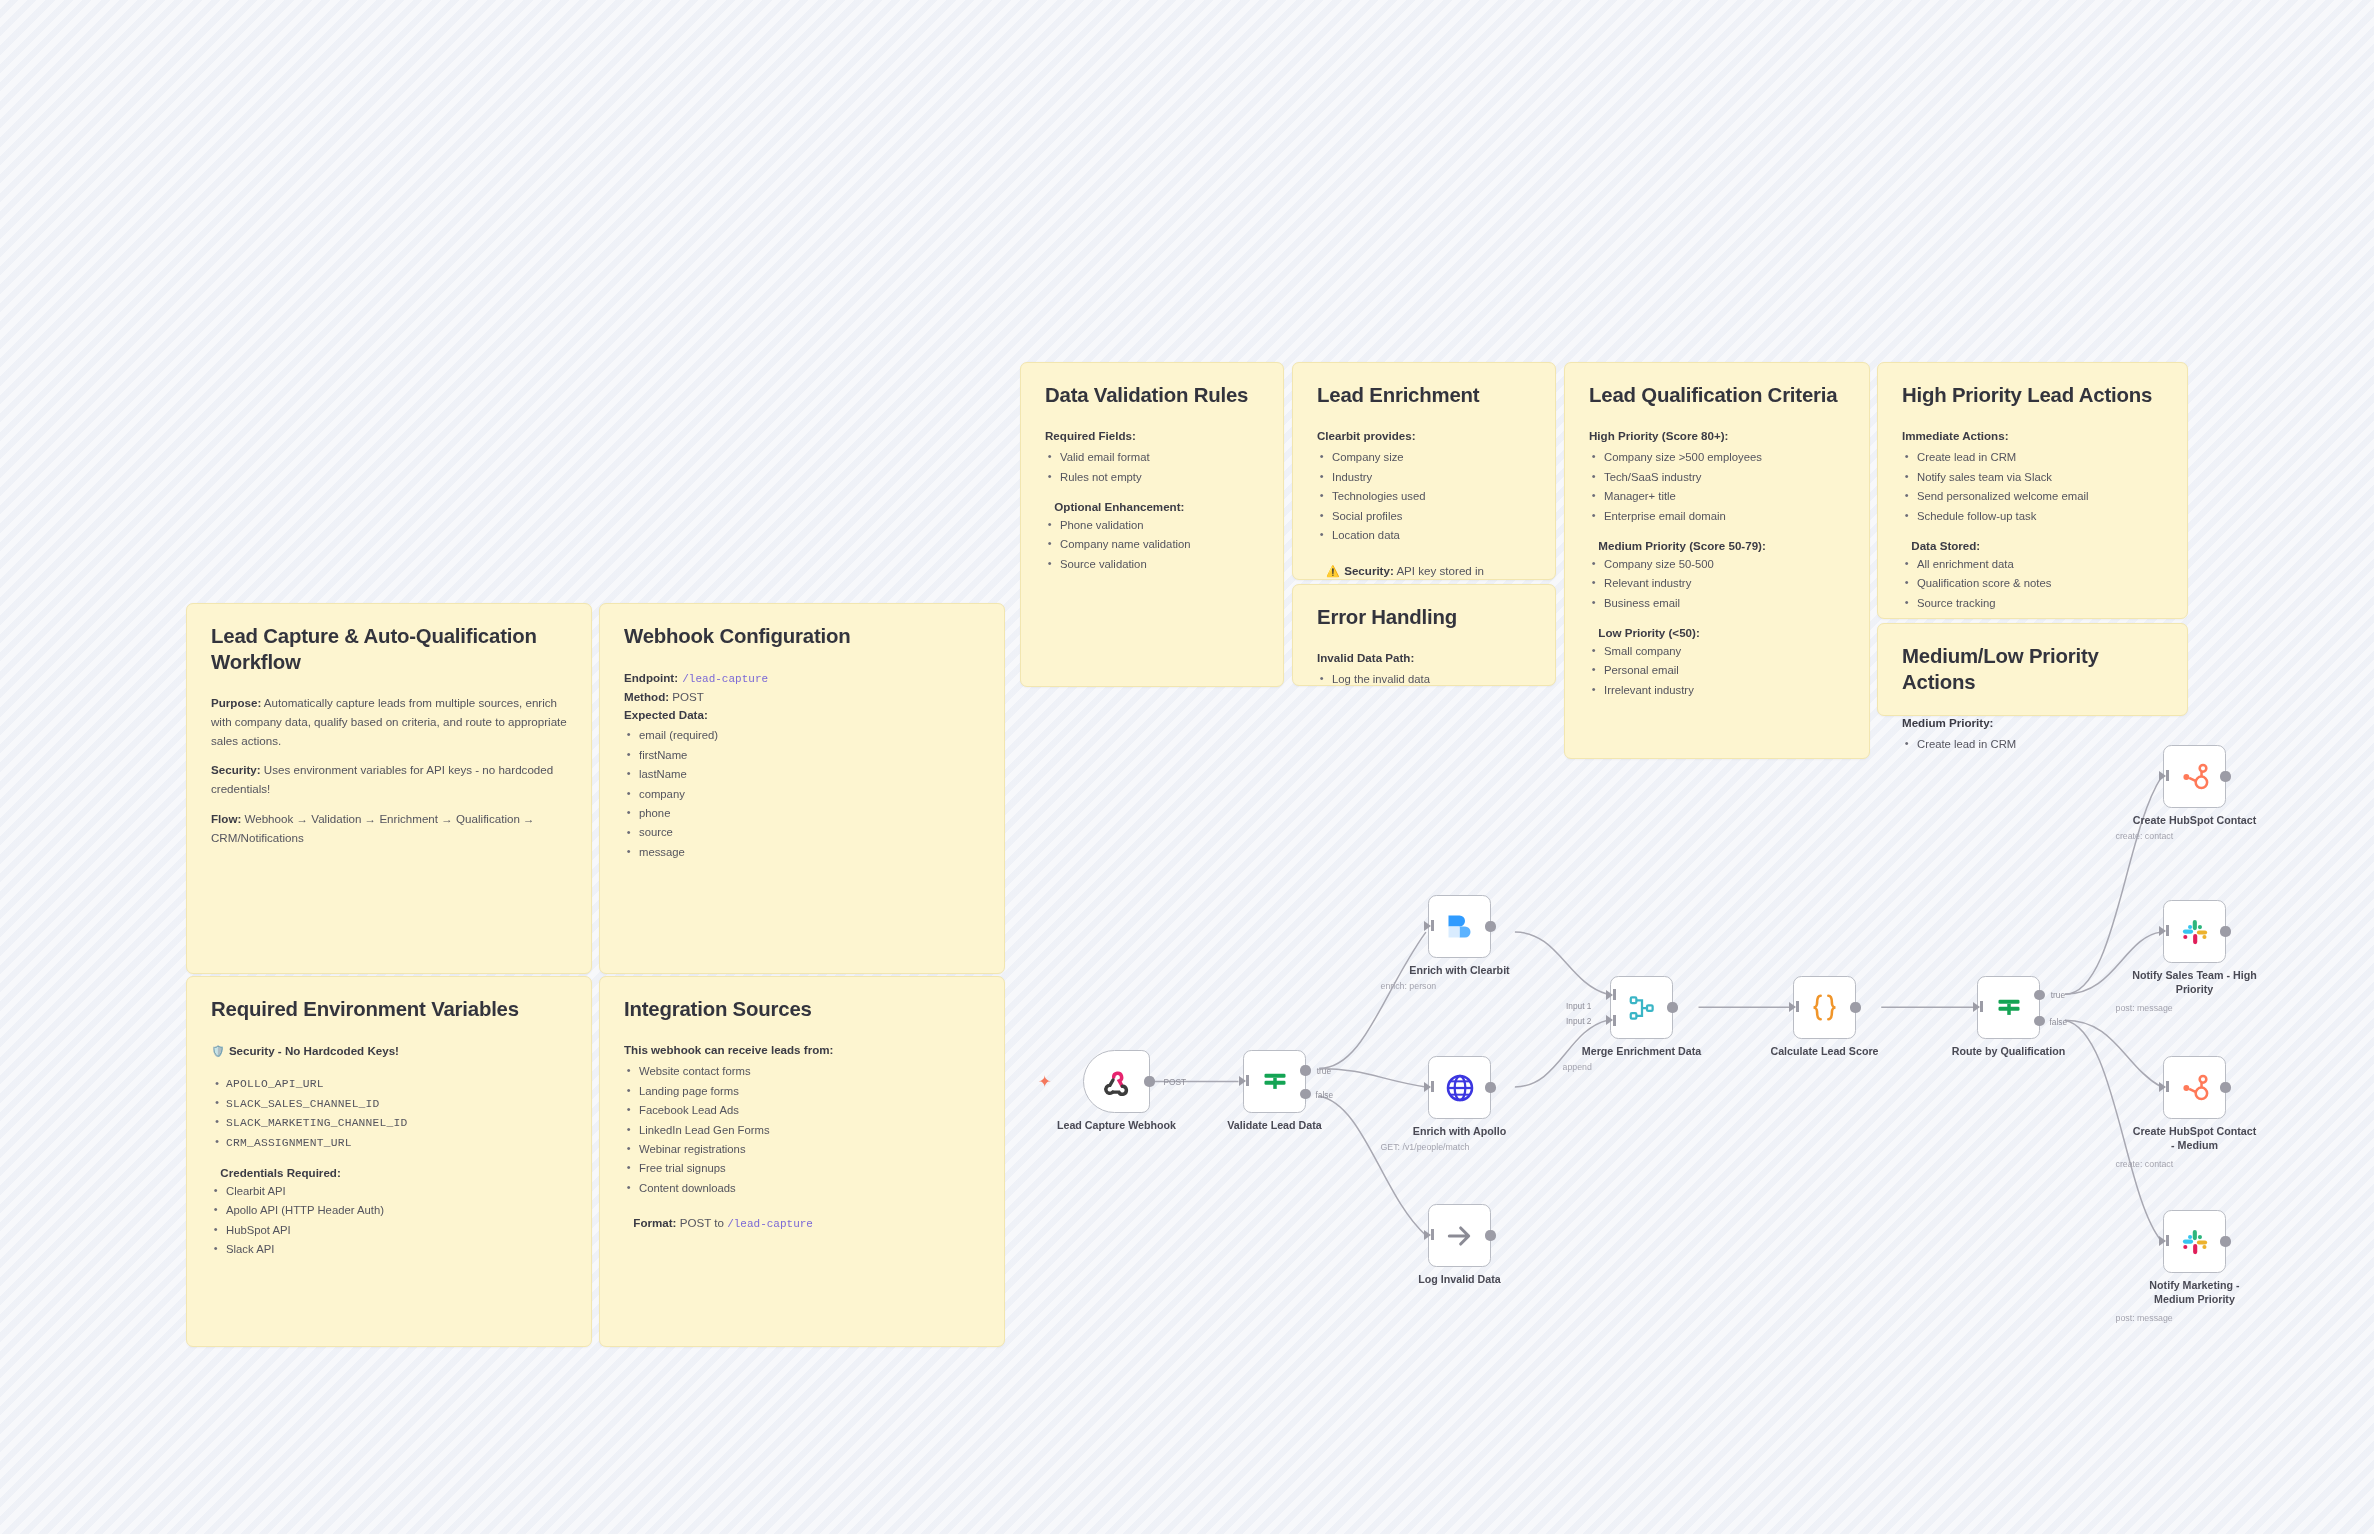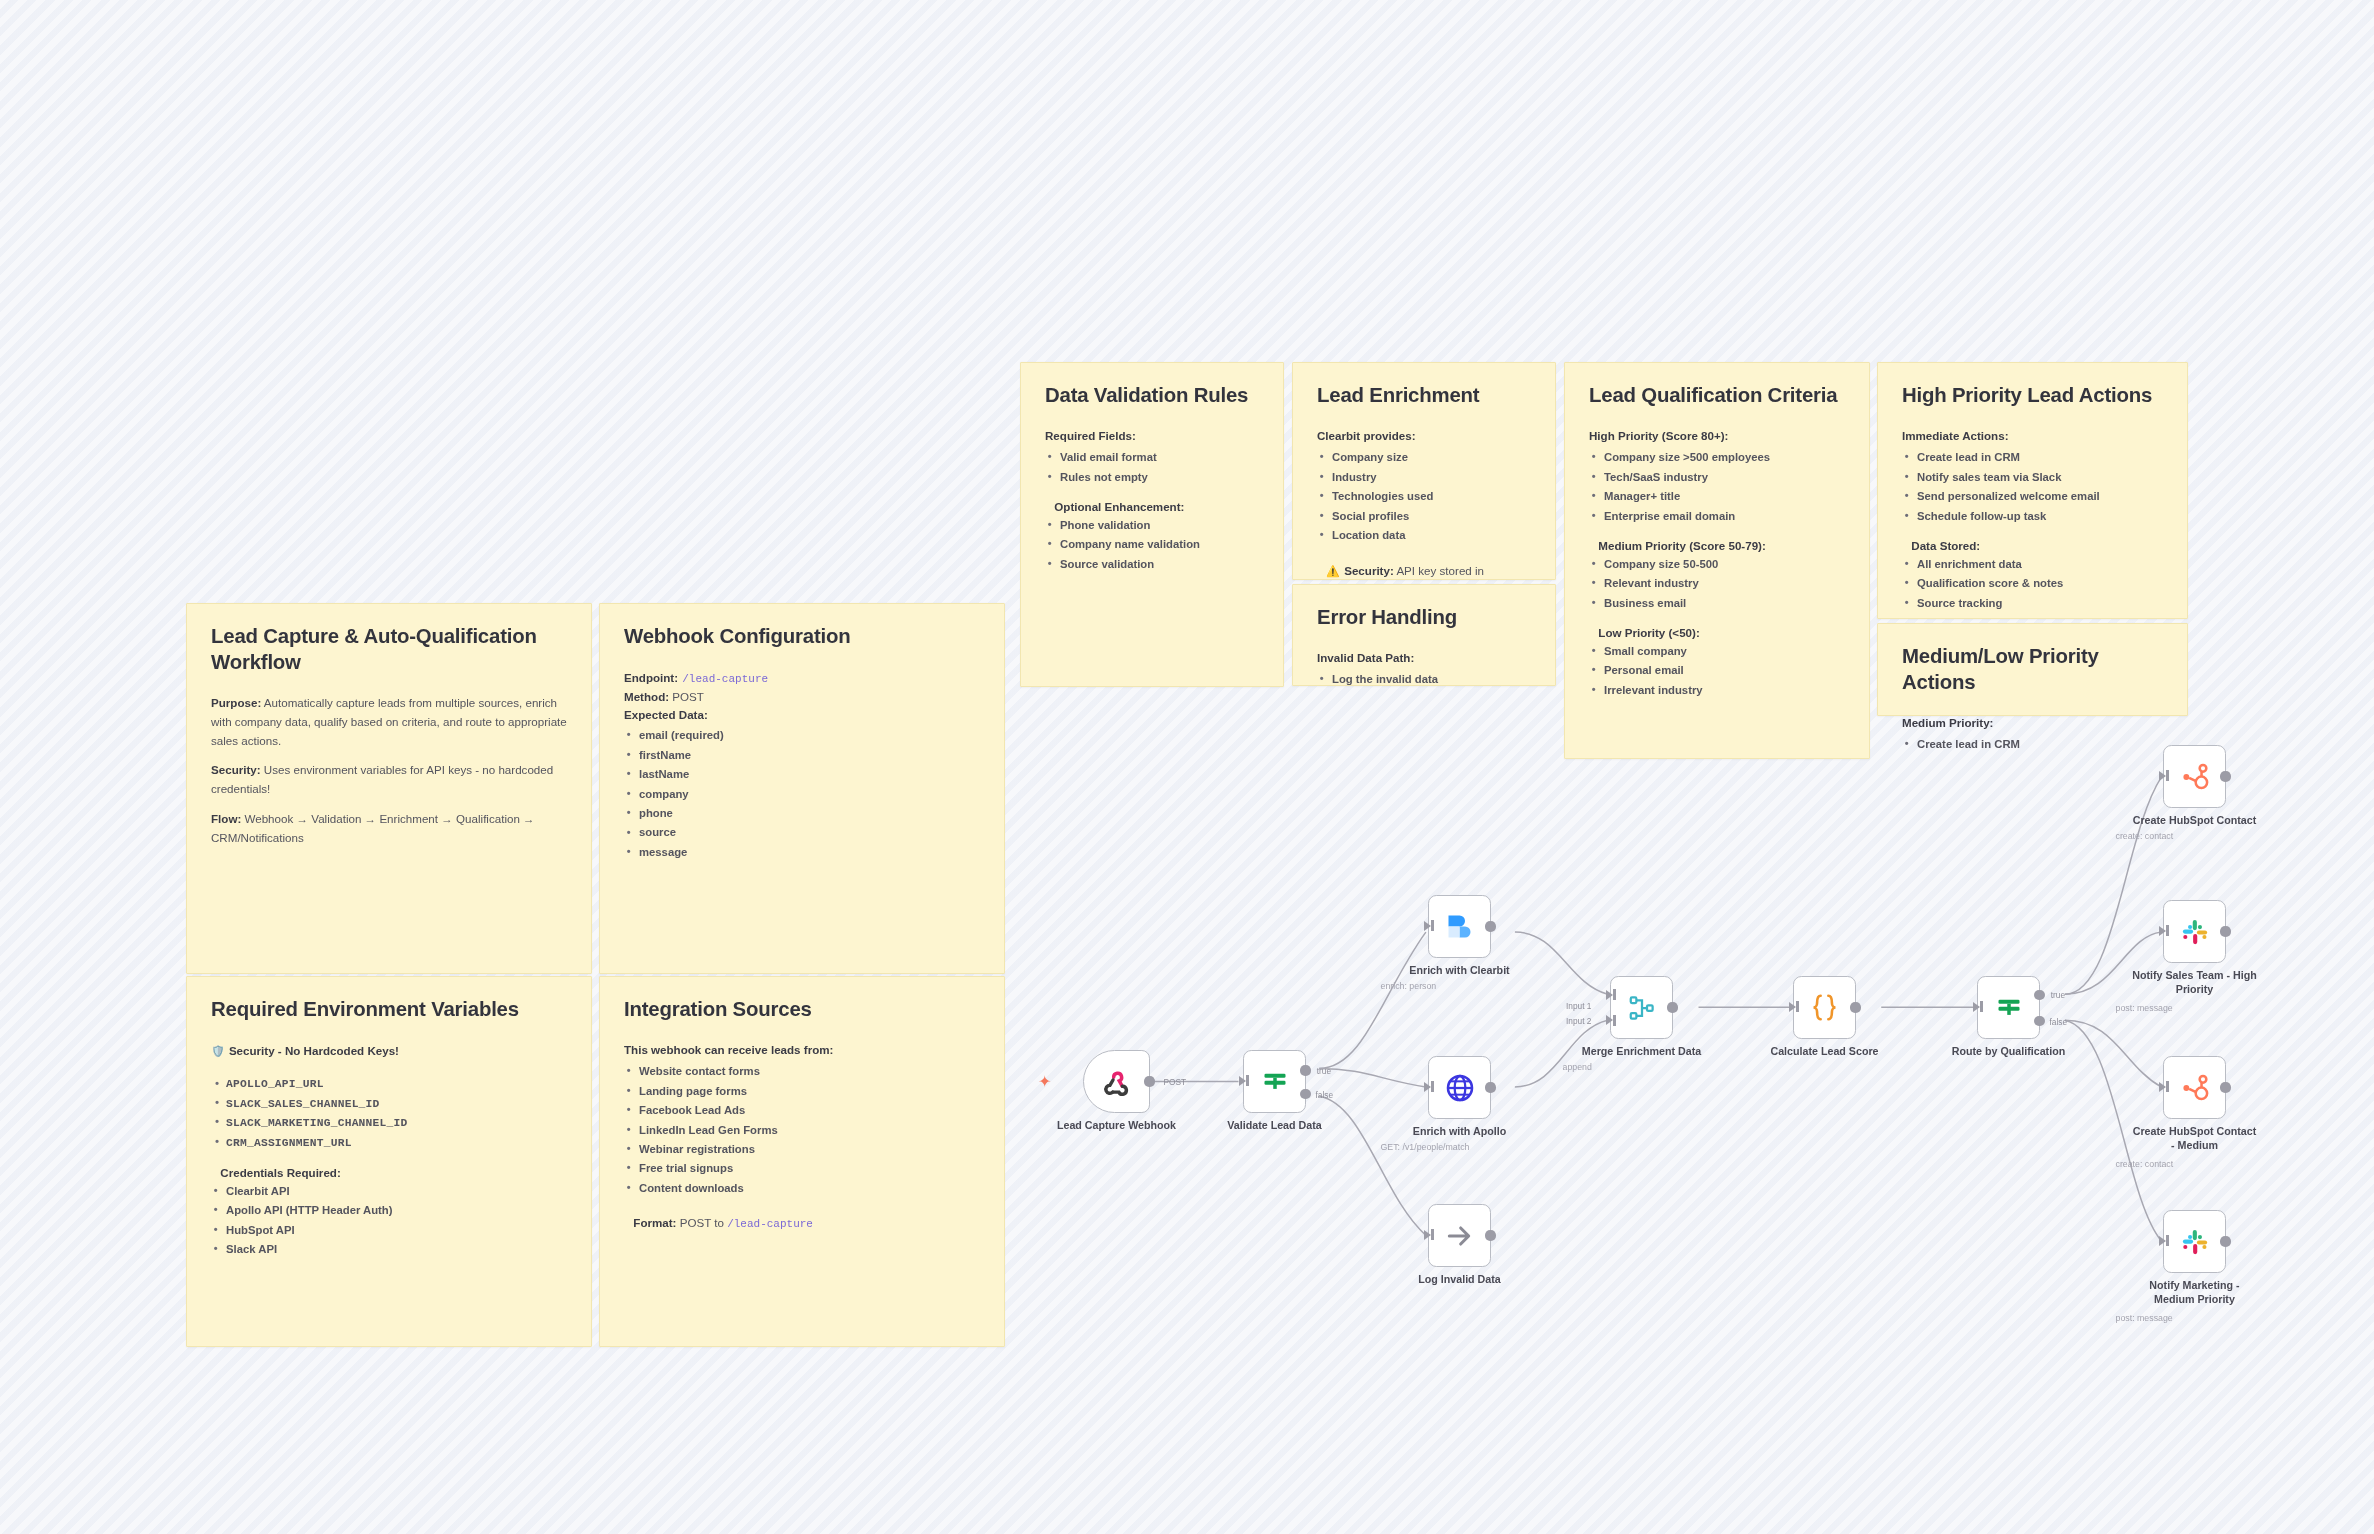--- a/index.html
+++ b/index.html
@@ -15,40 +15,40 @@
       rgba(236,239,246,0.75) 13px
     );
     position: relative;
   }
 
   
   .sticky {
     position: absolute;
     background: #fdf5d0;
     border: 0.9px solid #f2e6b0;
-    border-radius: 1px;
+    border-radius: 7px;
     padding: 20.4px 24px 18.6px 24px;
     color: #3b3b45;
     box-shadow: 0 0.9px 1.9px rgba(0,0,0,0.04);
   }
   .sticky h2 {
     font-size: 20.4px;
     font-weight: 700;
     line-height: 1.25;
     color: #33343d;
     letter-spacing: -0.2px;
     margin-bottom: 18.6px;
   }
   .sticky .lbl { font-size: 11.6px; font-weight: 700; color: #3b3b45; line-height: 1.55; }
   .sticky .txt { font-size: 11.6px; font-weight: 400; color: #54545e; line-height: 1.55; }
   .sticky p { font-size: 11.6px; line-height: 1.62; color: #54545e; margin-bottom: 11px; }
   .sticky ul { list-style: none; margin: 1.9px 0 0 0; }
   .sticky ul li {
     font-size: 11.3px; line-height: 1.72; color: #54545e;
-    padding-left: 15px; position: relative; font-weight: bold;
+    padding-left: 15px; position: relative;
   }
   .sticky ul li::before {
     content: "•"; position: absolute; left: 2.8px; top: -0.9px; color: #6d6d78; font-size: 11px;
   }
   .subhead { font-size: 11.6px; font-weight: 700; color: #3b3b45; margin: 13px 0 2.8px 9.3px; }
   .code { font-family: "Liberation Mono", monospace; color: #7a68d6; font-size: 11px; }
   .mono-li { font-family: "Liberation Mono", monospace; color: #7a68d6; font-size: 11px; letter-spacing: 0.2px; }
   .warn-ico { color: #e8a33d; font-size: 11px; }
 
   

